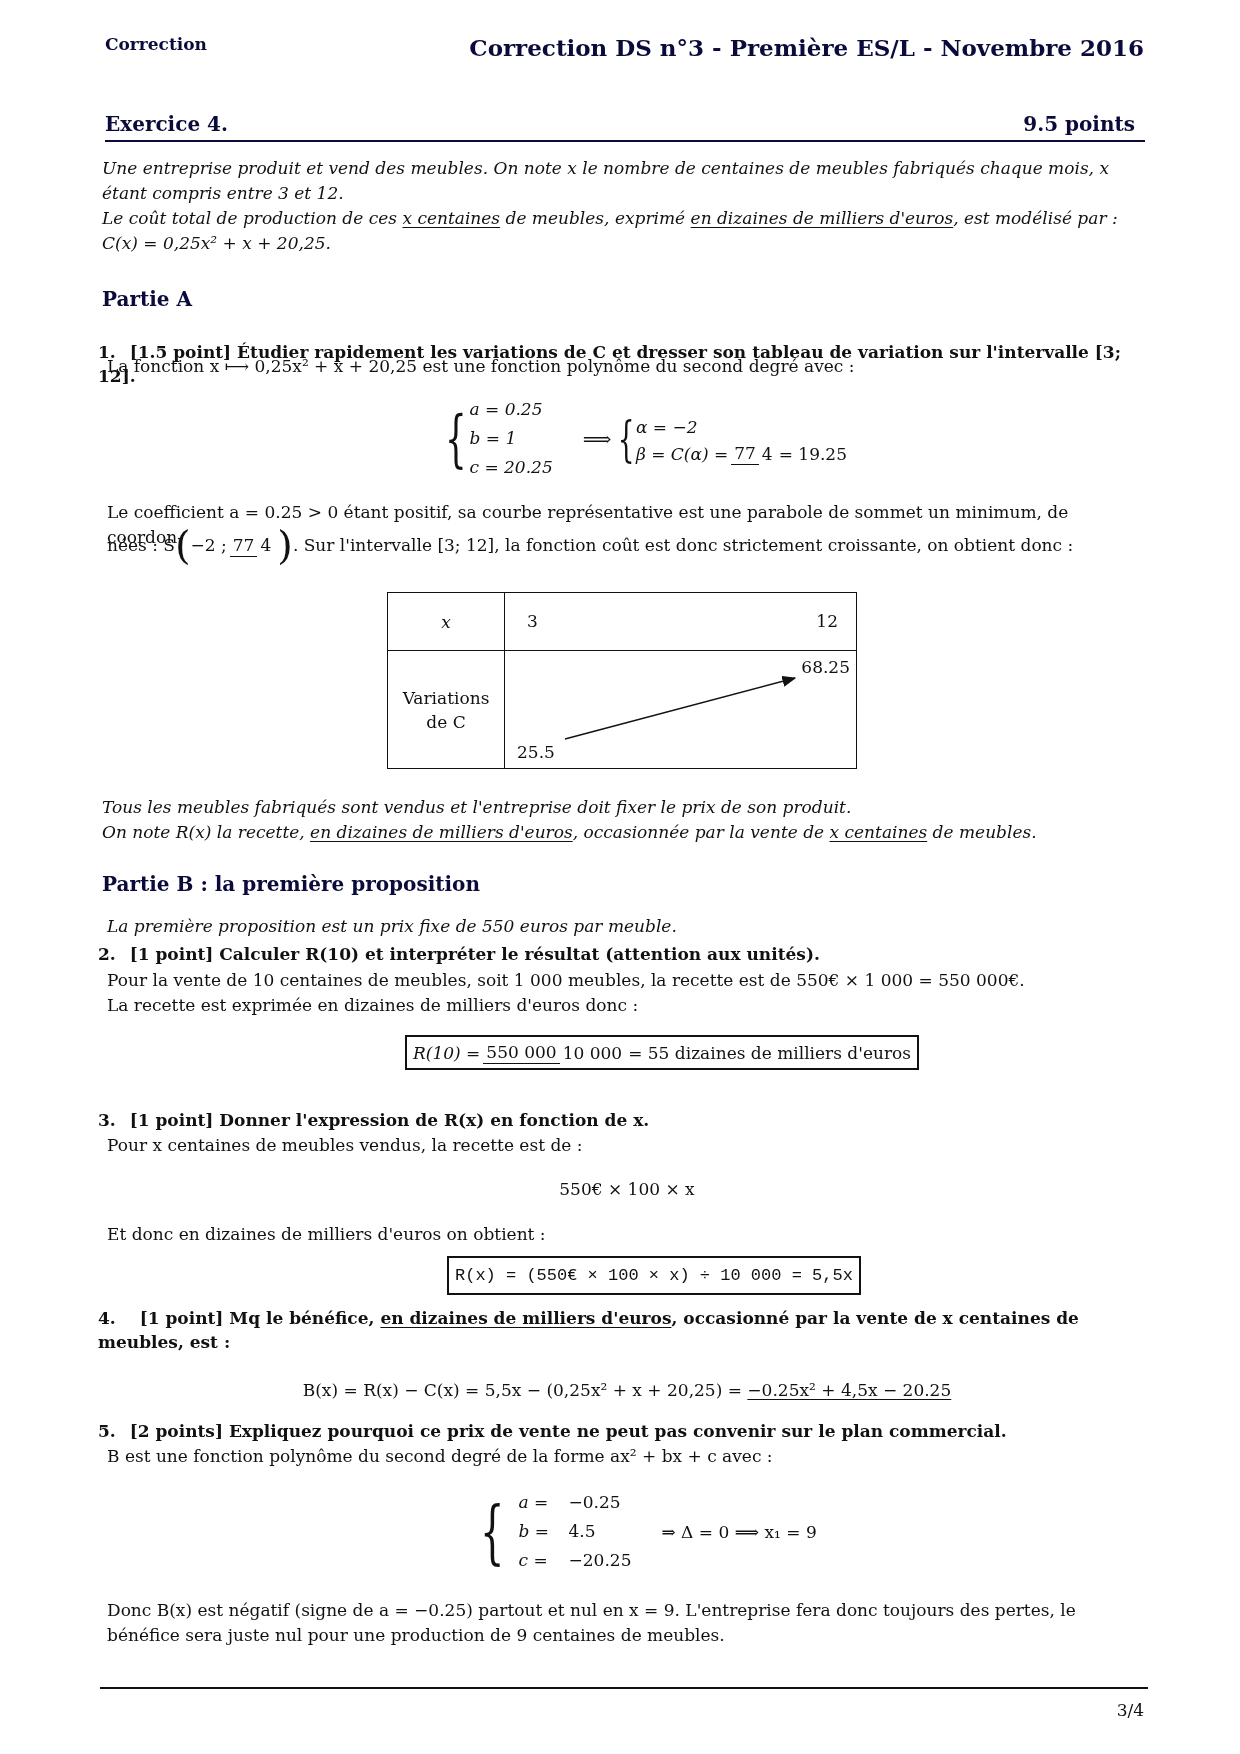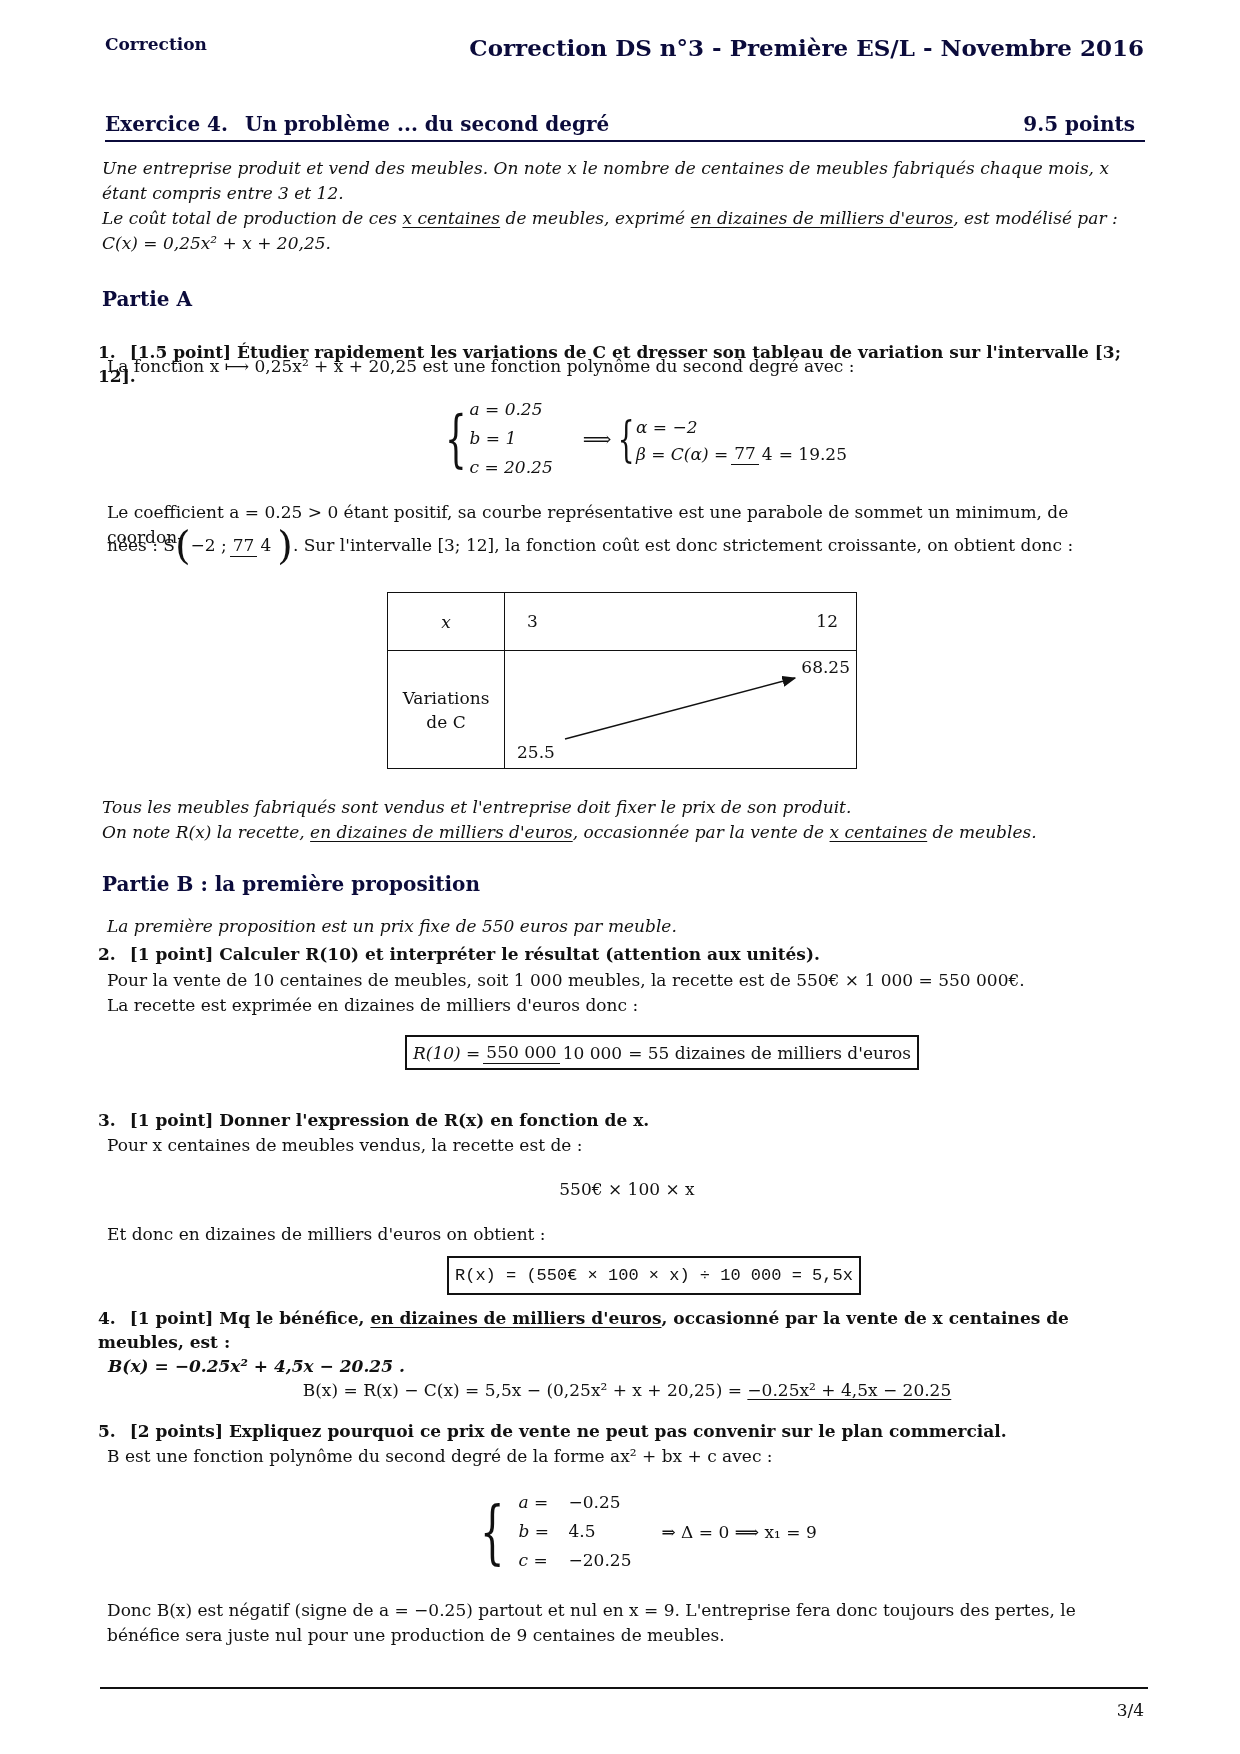--- a/index.html
+++ b/index.html
@@ -35,21 +35,20 @@
     .page-num { right: 96px; top: 1700px; font-size: 17px; }
   </style>
 </head>
 <body>
 
 <div class="abs header-left navy">Correction</div>
 <div class="abs header-right navy">Correction DS n°3  -  Première ES/L -  Novembre 2016</div>
 
 <div class="abs ex-title navy">
   <span class="num">Exercice 4.</span>
-  <span class="name">Un problème ... du second degré</span>
   <span class="pts">9.5  points</span>
 </div>
 
 <div class="abs para it" style="top:156px;">
   <div>Une entreprise produit et vend des meubles. On note x le nombre de centaines de meubles fabriqués chaque mois, x étant compris entre 3 et 12.</div>
   <div>
     <span>Le coût total de production de ces </span><span class="u">x centaines</span><span> de meubles, exprimé </span><span class="u">en dizaines de milliers d'euros</span><span>, est modélisé par : C(x) = 0,25x² + x + 20,25.</span>
   </div>
 </div>
 
@@ -159,22 +158,21 @@
 </div>
 <div class="abs ans" style="top:1133px;">Pour x centaines de meubles vendus, la recette est de :</div>
 <div class="abs ans center" style="top:1177px;">550€ × 100 × x</div>
 <div class="abs ans" style="top:1222px;">Et donc en dizaines de milliers d'euros on obtient :</div>
 <div class="abs" style="left:447px; top:1256px;">
   <div class="boxed" style="padding:8px 6px;font-family:Liberation Mono, monospace;">R(x) = (550€ × 100 × x) ÷ 10 000 = 5,5x</div>
 </div>
 
 <div class="abs q" style="top:1306px;">
   <span>4.</span>
-  <span style="margin-left:8px;">[1 point] Mq le bénéfice, </span><span class="u">en dizaines de milliers d'euros</span><span>, occasionné par la vente de x centaines de meubles, est :</span>
-  <div style="margin-left:10px;" class="it">B(x) = −0.25x² + 4,5x − 20.25 .</div>
+  <span style="margin-left:18px;">[1 point] Mq le bénéfice, </span><span class="u">en dizaines de milliers d'euros</span><span>, occasionné par la vente de x centaines de meubles, est :</span>
 </div>
 <div class="abs ans center" style="top:1378px;">
   <span>B(x) = R(x) − C(x) = 5,5x − (0,25x² + x + 20,25) = </span><span class="u">−0.25x² + 4,5x − 20.25</span>
 </div>
 
 <div class="abs q" style="top:1419px;">
   <span>5.</span>
   <span style="margin-left:8px;">[2 points] Expliquez pourquoi ce prix de vente ne peut pas convenir sur le plan commercial.</span>
 </div>
 <div class="abs ans" style="top:1444px;">B est une fonction polynôme du second degré de la forme ax² + bx + c avec :</div>

